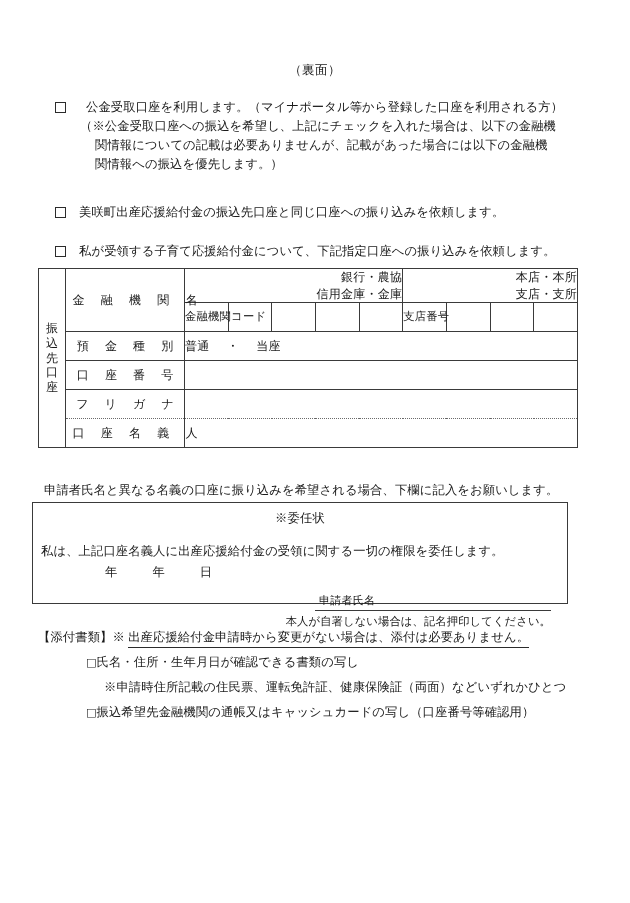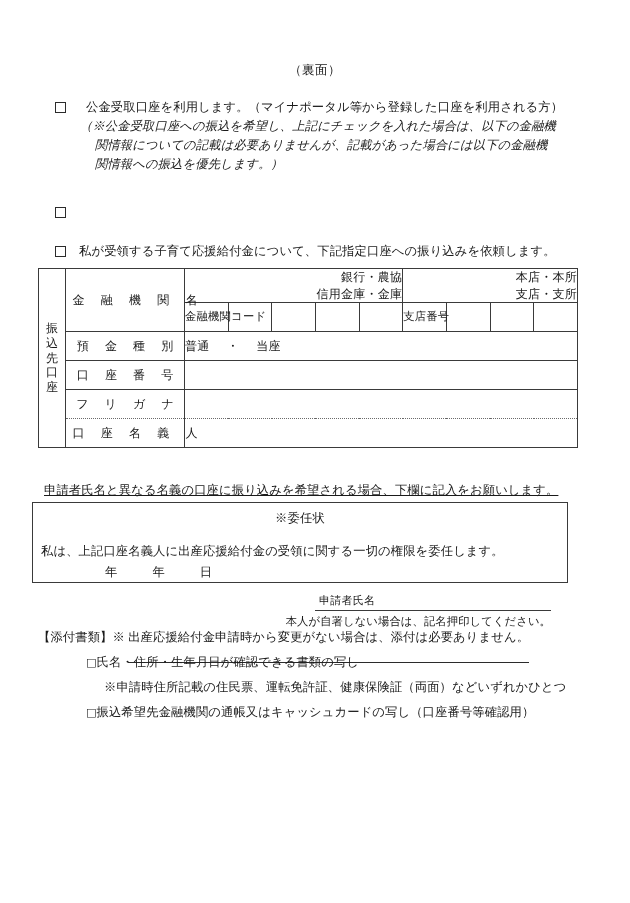--- a/index.html
+++ b/index.html
@@ -55,21 +55,20 @@
     margin-top: 4px;
   }
   .cb-text {
     margin-left: 13px;
     letter-spacing: .01em;
   }
   .clause-a .cb-text { margin-left: 20px; }
   .sub-line {
     margin-left: 42px;
     letter-spacing: .01em;
-    font-style: italic;
   }
   .sub-line-2 { margin-left: 57px; }
 
   
   .bank-table {
     position: absolute;
     left: 38px;
     top: 268px;
     width: 540px;
     border-collapse: collapse;
@@ -130,30 +129,29 @@
   .dotted-bottom { border-bottom: 1px dotted #6a6a6a !important; }
   .dotted-top { border-top: 1px dotted #6a6a6a !important; }
 
   
   .proxy-note {
     position: absolute;
     left: 44px;
     top: 481px;
     font-size: 12.3px;
     letter-spacing: .01em;
-    text-decoration: underline;
   }
 
   
   .proxy-box {
     position: absolute;
     left: 32px;
     top: 502px;
     width: 536px;
-    height: 81px;
+    height: 102px;
     border: 1px solid #3a3a3a;
     box-sizing: border-box;
   }
   .proxy-title {
     text-align: center;
     margin-top: 6px;
     font-size: 12.3px;
     letter-spacing: .02em;
   }
   .proxy-body {
@@ -201,21 +199,21 @@
     top: 628px;
     width: 570px;
     font-size: 12.3px;
   }
   .attach-head {
     letter-spacing: .01em;
   }
   .attach-head u {
     text-decoration: none;
     border-bottom: 1px solid #2b2b2b;
-    padding-bottom: 18px;
+    padding-bottom: 3px;
   }
   .attach-item {
     margin-left: 48px;
     margin-top: 6px;
     letter-spacing: .01em;
   }
   .attach-sub {
     margin-left: 66px;
     margin-top: 6px;
     letter-spacing: .01em;
@@ -238,20 +236,21 @@
       <span class="cb-text">公金受取口座を利用します。（マイナポータル等から登録した口座を利用される方）</span>
     </div>
     <div class="sub-line">（※公金受取口座への振込を希望し、上記にチェックを入れた場合は、以下の金融機</div>
     <div class="sub-line sub-line-2">関情報についての記載は必要ありませんが、記載があった場合には以下の金融機</div>
     <div class="sub-line sub-line-2">関情報への振込を優先します。）</div>
   </div>
 
   <div class="clause" style="top:203px;">
     <div class="cb-row">
       <span class="cb"></span>
+      <span class="cb-text">美咲町出産応援給付金の振込先口座と同じ口座への振り込みを依頼します。</span>
     </div>
   </div>
 
   <div class="clause" style="top:242px;">
     <div class="cb-row">
       <span class="cb"></span>
       <span class="cb-text">私が受領する子育て応援給付金について、下記指定口座への振り込みを依頼します。</span>
     </div>
   </div>
 

